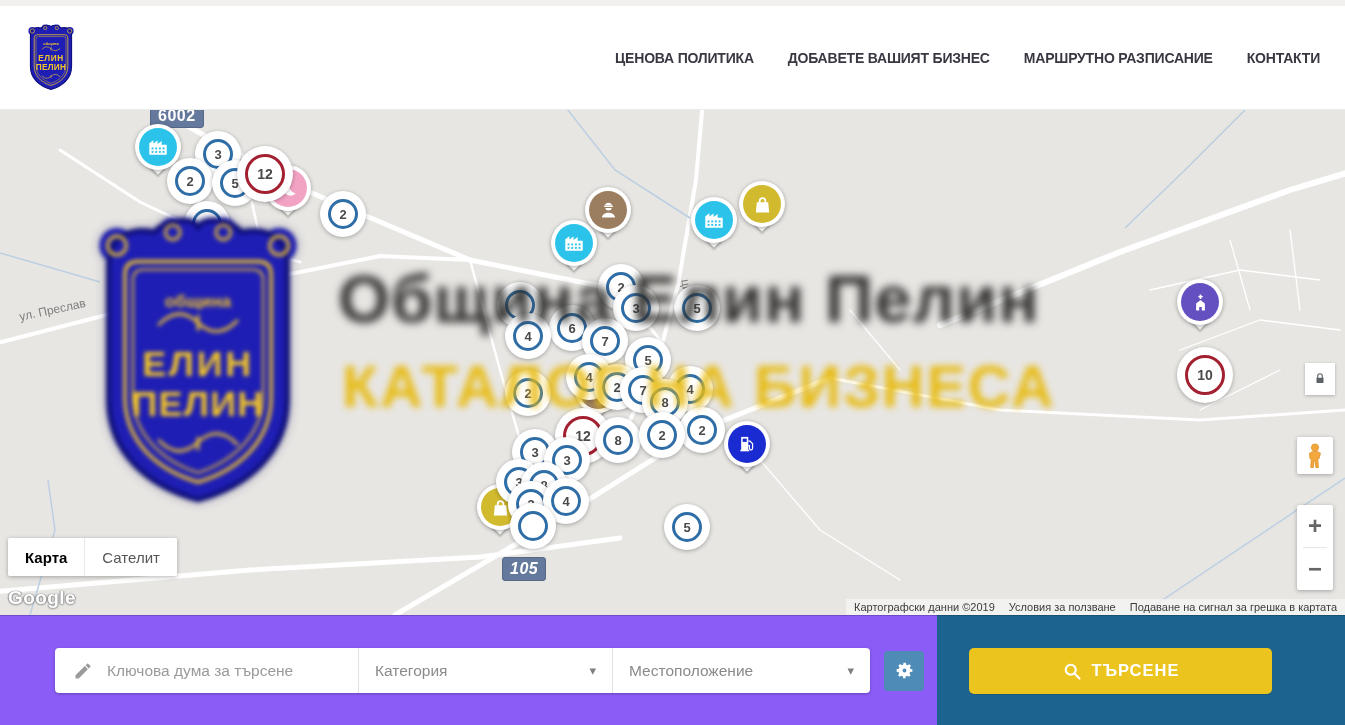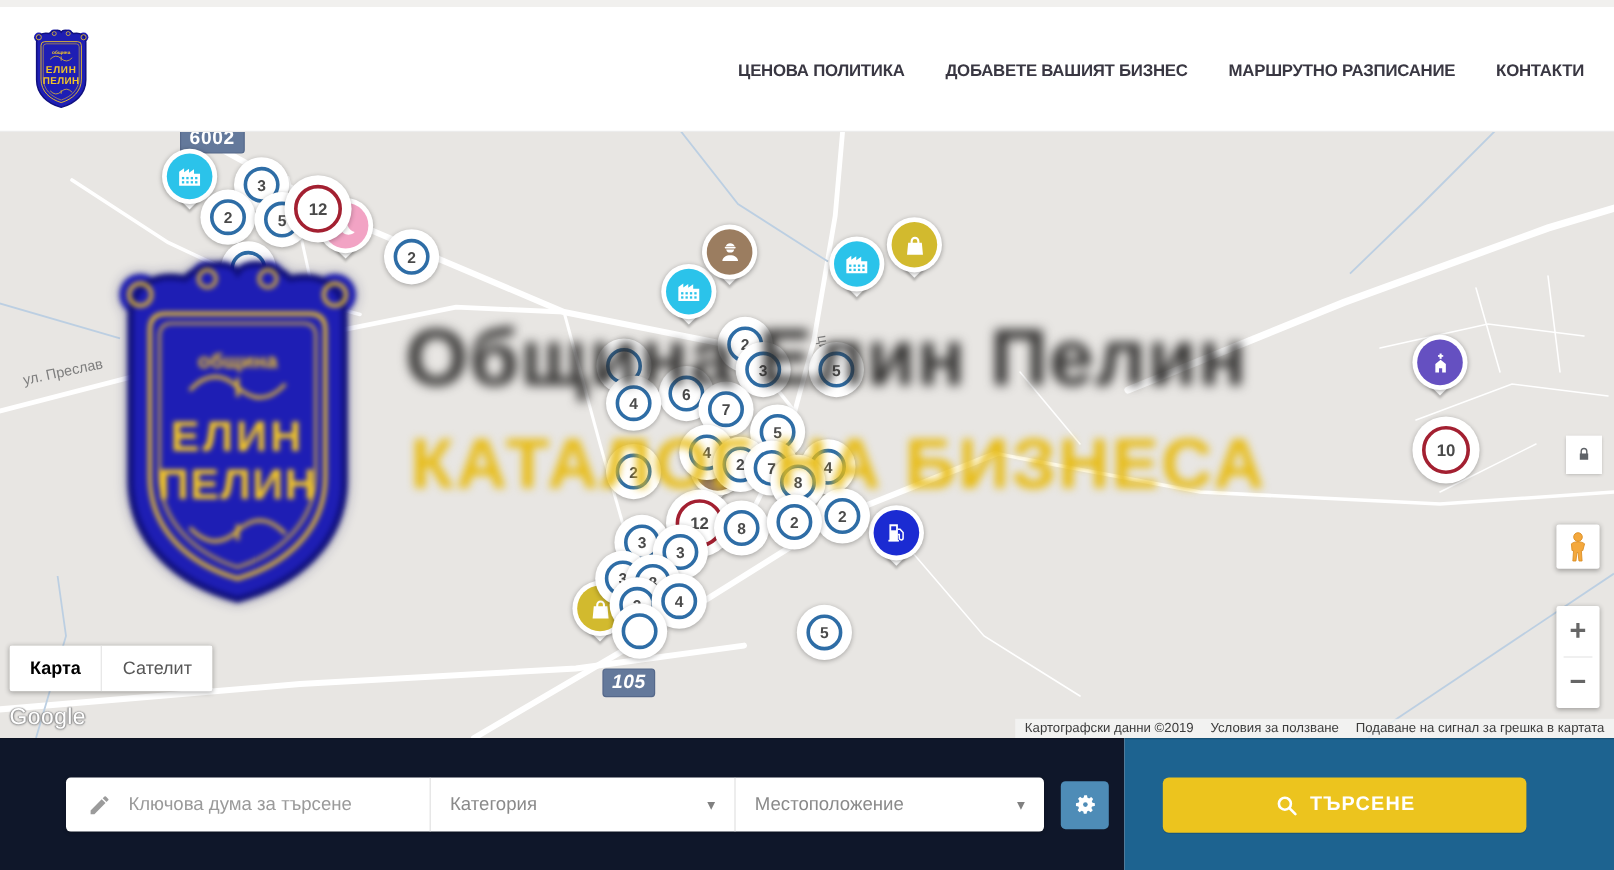--- a/index.html
+++ b/index.html
@@ -49,42 +49,42 @@
   .wm-line1 { position:absolute; left:338px; top:150px; font-size:67px; font-weight:bold; color:#2e2d2c;
     filter:blur(4.5px); z-index:40; white-space:nowrap; letter-spacing:1px; pointer-events:none; }
   .wm-line2 { position:absolute; left:342px; top:243px; font-size:59px; font-weight:bold; color:#e7bb13;
     filter:blur(3.5px); z-index:40; white-space:nowrap; letter-spacing:2px; pointer-events:none; }
 
   .map-type { position:absolute; left:8px; top:428px; display:flex; z-index:50;
     box-shadow:0 1px 4px rgba(0,0,0,.3); border-radius:2px; overflow:hidden; }
   .map-type-btn { background:#fff; height:38px; display:flex; align-items:center; padding:0 17px; font-size:15px; cursor:pointer; }
   .map-type-btn.active { font-weight:bold; color:#000; }
   .map-type-btn.inactive { color:#565656; border-left:1px solid #e8e8e8; }
-  .google-logo { position:absolute; left:8px; top:477px; z-index:50; font-size:19px; font-weight:normal; color:#fff;
+  .google-logo { position:absolute; left:8px; top:477px; z-index:50; font-size:19px; font-weight:bold; color:#fff;
     letter-spacing:.4px; cursor:pointer;
     text-shadow:0 0 1px #8a8a8a, 0 1px 2px #9a9a9a, 1px 0 1px #9a9a9a, -1px 0 1px #9a9a9a; }
   .attribution { position:absolute; right:0; bottom:0; z-index:50; font-size:11px; color:#3c3c3c;
     background:rgba(245,245,245,.78); padding:2px 8px; display:flex; }
   .attribution span { margin-left:14px; }
   .attribution span:first-child { margin-left:0; }
   .attr-link { cursor:pointer; }
 
   .ctrl-lock { position:absolute; right:10px; top:253px; width:30px; height:32px; background:#fff; z-index:50;
     display:flex; align-items:center; justify-content:center; box-shadow:0 1px 3px rgba(0,0,0,.25); cursor:pointer; }
   .ctrl-pegman { position:absolute; right:12px; top:327px; width:36px; height:37px; background:#fff; border-radius:2px;
     z-index:50; display:flex; align-items:center; justify-content:center; box-shadow:0 1px 4px rgba(0,0,0,.3); cursor:pointer; }
   .ctrl-zoom { position:absolute; right:12px; top:395px; width:36px; height:85px; background:#fff; border-radius:2px;
     z-index:50; box-shadow:0 1px 4px rgba(0,0,0,.3); display:flex; flex-direction:column; }
   .zoom-btn { flex:1; display:flex; align-items:center; justify-content:center; font-size:24px; color:#666;
     cursor:pointer; font-weight:bold; }
   .zoom-divider { height:1px; background:#e6e6e6; margin:0 6px; }
 
   
   .search-bar { height:110px; display:flex; }
-  .sb-left { flex:1; background:#0f172a; display:flex; align-items:center; padding-left:55px;
+  .sb-left { flex:1; background:#8b5cf6; display:flex; align-items:center; padding-left:55px;
     border-top:1px solid rgba(0,0,0,.18); }
   .sb-right { width:408px; background:#1d6390; display:flex; align-items:center; border-top:1px solid rgba(0,0,0,.18); }
   .fields { display:flex; width:815px; height:45px; background:#fff; border-radius:4px;
     box-shadow:0 1px 3px rgba(0,0,0,.25); overflow:hidden; }
   .field { display:flex; align-items:center; }
   .field.keyword { width:303px; padding:0 14px 0 18px; gap:12px; }
   .field input { border:none; outline:none; flex:1; font-size:15.5px; color:#555; font-family:inherit; background:transparent; min-width:0; }
   .field input::placeholder { color:#9a9a9a; }
   .field.select { border-left:1px solid #e2e2e2; justify-content:space-between; padding:0 16px; cursor:pointer; }
   .field.cat { width:254px; }

